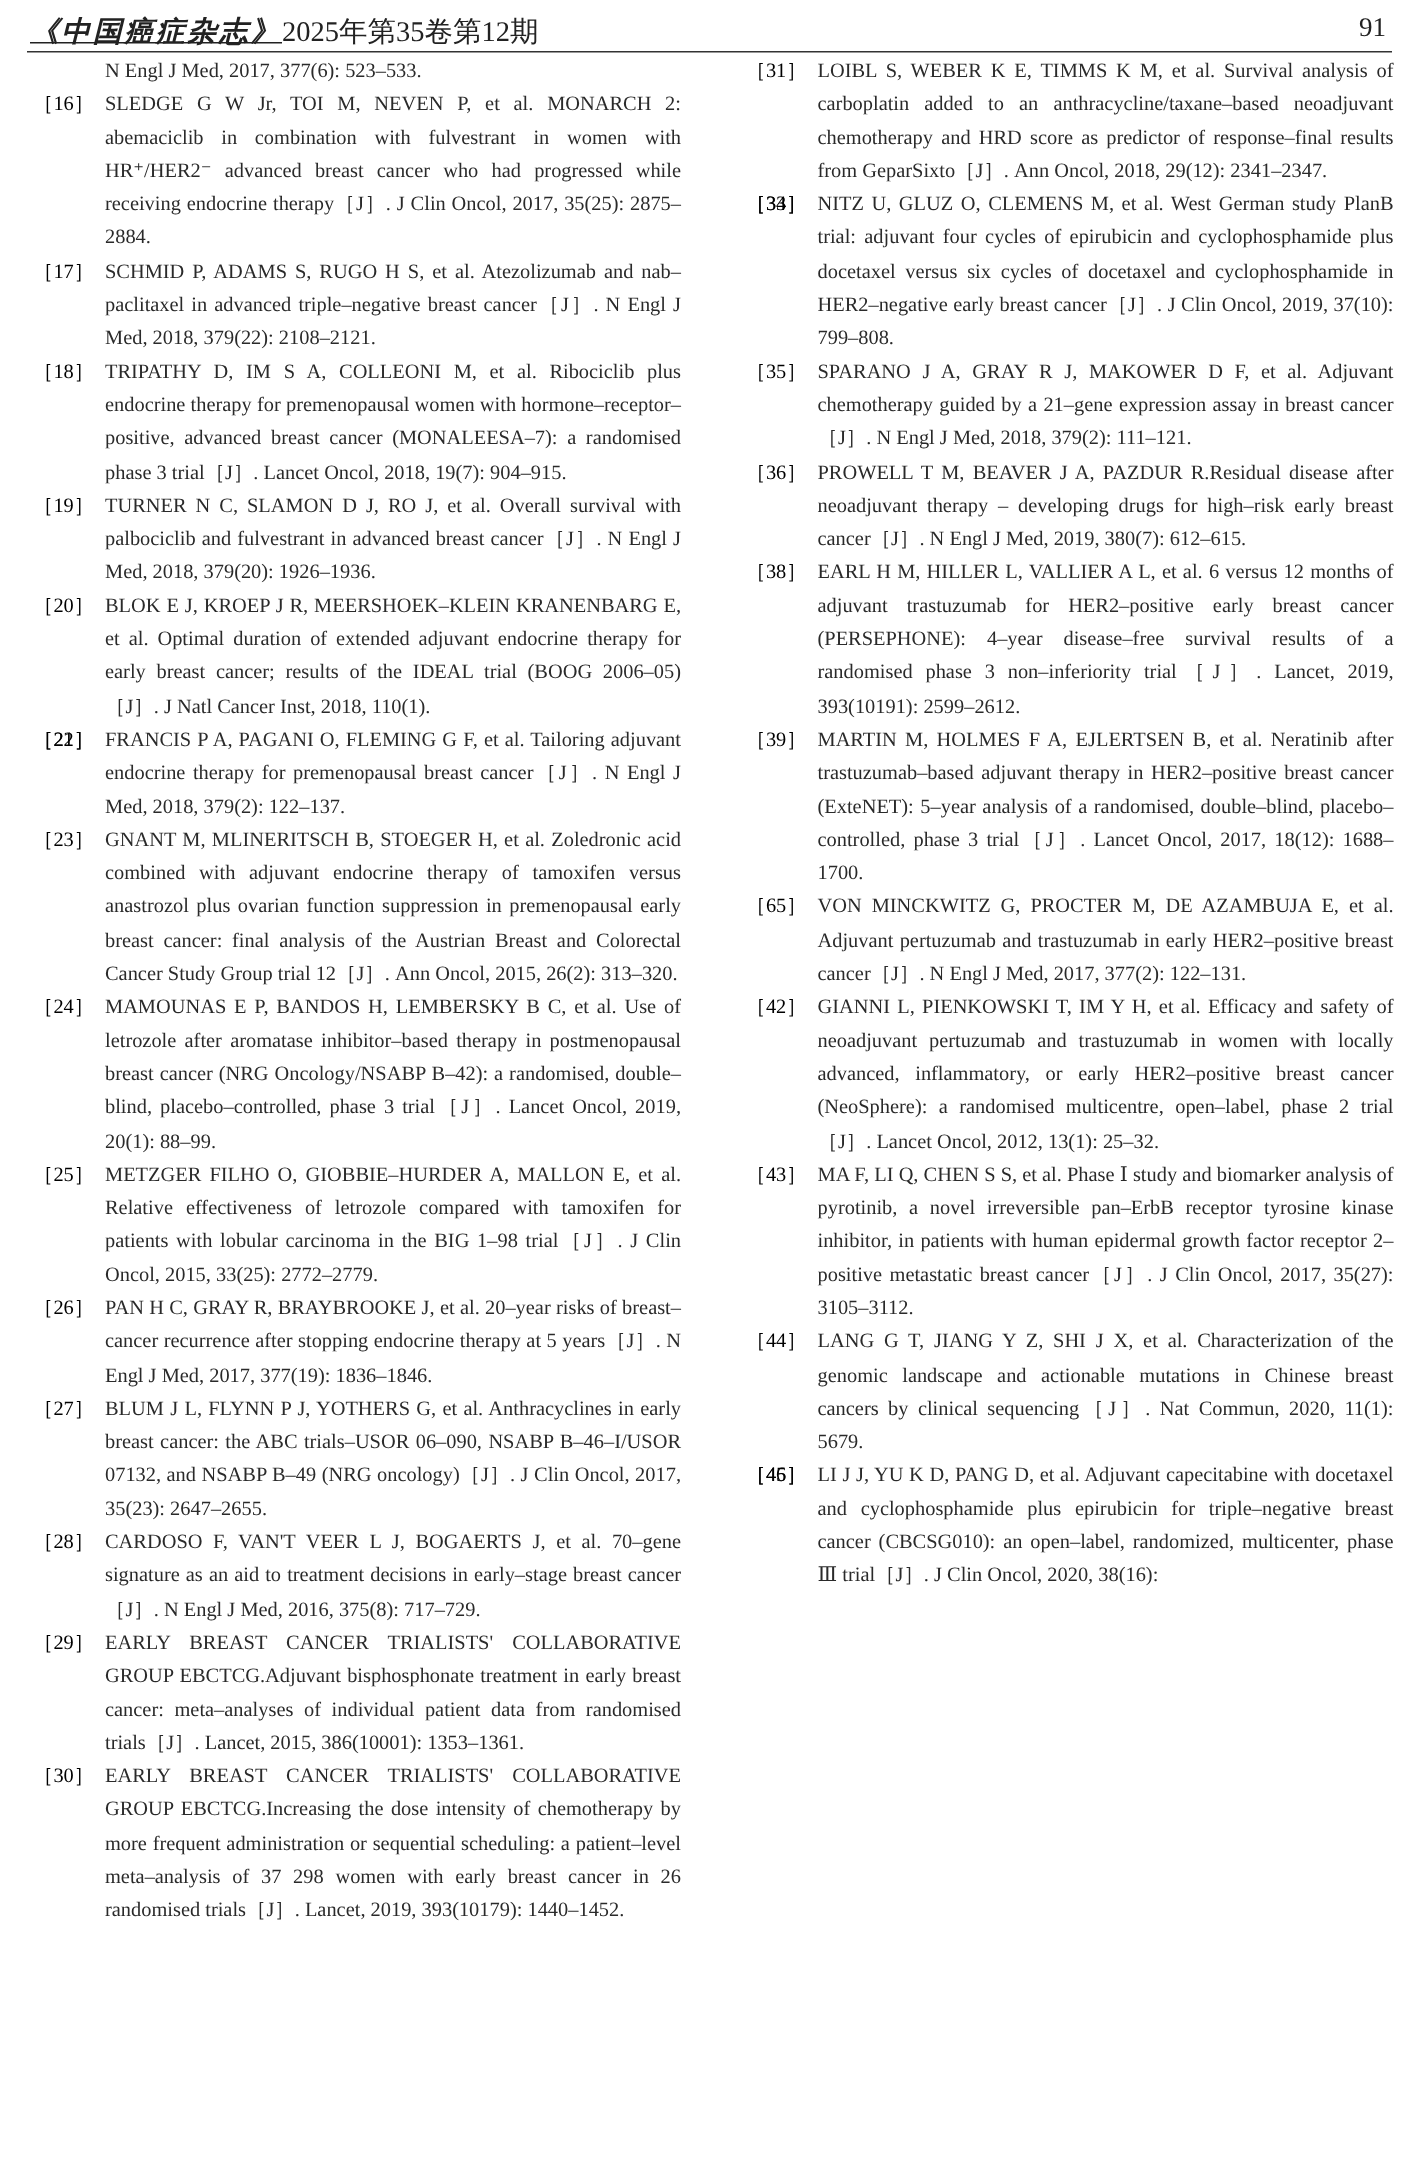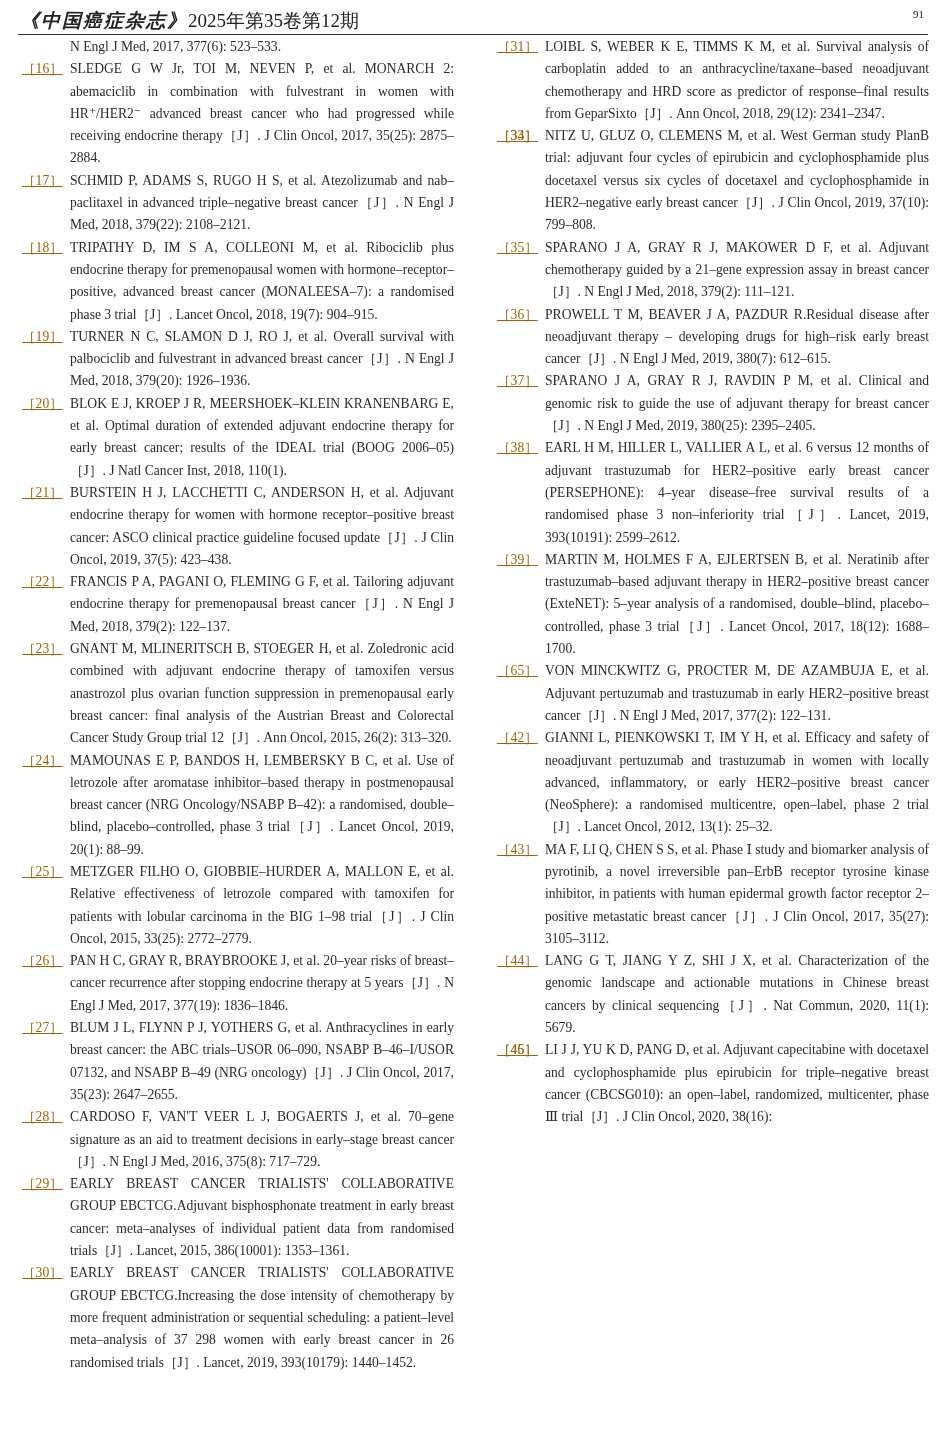--- a/index.html
+++ b/index.html
@@ -1,26 +1,26 @@
 <!DOCTYPE html>
 <html><head>
 <meta charset="utf-8">
 <style>
   html, body { margin:0; padding:0; background:#ffffff; }
   body { width:950px; height:1448px; position:relative; overflow:hidden;
          font-family:"Liberation Serif","DejaVu Serif",serif; color:#2a2a2a; }
   .header { position:absolute; left:18px; top:2px; width:910px; height:32px; border-bottom:1.5px solid #333; }
   .journal { position:absolute; left:2px; top:6px; font-size:19px; color:#222; letter-spacing:0; }
-  .journal .jname { font-weight:bold; font-style:italic; letter-spacing:2px; }
-  .pageno { position:absolute; right:4px; top:6px; font-size:11px; color:#222; }
+  .journal .jname { font-weight:bold; font-style:italic; letter-spacing:2px;text-decoration:underline; }
+  .pageno { position:absolute; right:4px; top:6px; font-size:18px; color:#222; }
   .col { position:absolute; top:36px; width:432px; }
   .col.left { left:22px; }
   .col.right { left:497px; }
   .ref { position:relative; padding-left:48px; font-size:13.6px; line-height:22.3px; text-align:justify; }
-  .ref .num { position:absolute; left:0; top:0; width:44px; letter-spacing:0; color:#a16207;text-decoration:underline; }
+  .ref .num { position:absolute; left:0; top:0; width:44px; letter-spacing:0; color:#000000; }
   .ref .txt { display:block; }
   .cont { padding-left:48px; font-size:13.6px; line-height:22.3px; }
 </style>
 </head>
 <body>
 
 <div class="header">
   <div class="journal">
     <span class="jname">《中国癌症杂志》</span><span>2025年第35卷第12期</span>
   </div>
@@ -44,21 +44,20 @@
     <div class="ref">
       <span class="num">［19］</span>
       <span class="txt">TURNER N C, SLAMON D J, RO J, et al. Overall survival with palbociclib and fulvestrant in advanced breast cancer［J］. N Engl J Med, 2018, 379(20): 1926–1936.</span>
     </div>
     <div class="ref">
       <span class="num">［20］</span>
       <span class="txt">BLOK E J, KROEP J R, MEERSHOEK–KLEIN KRANENBARG E, et al. Optimal duration of extended adjuvant endocrine therapy for early breast cancer; results of the IDEAL trial (BOOG 2006–05)［J］. J Natl Cancer Inst, 2018, 110(1).</span>
     </div>
     <div class="ref">
       <span class="num">［21］</span>
-      <span class="txt">BURSTEIN H J, LACCHETTI C, ANDERSON H, et al. Adjuvant endocrine therapy for women with hormone receptor–positive breast cancer: ASCO clinical practice guideline focused update［J］. J Clin Oncol, 2019, 37(5): 423–438.</span>
     </div>
     <div class="ref">
       <span class="num">［22］</span>
       <span class="txt">FRANCIS P A, PAGANI O, FLEMING G F, et al. Tailoring adjuvant endocrine therapy for premenopausal breast cancer［J］. N Engl J Med, 2018, 379(2): 122–137.</span>
     </div>
     <div class="ref">
       <span class="num">［23］</span>
       <span class="txt">GNANT M, MLINERITSCH B, STOEGER H, et al. Zoledronic acid combined with adjuvant endocrine therapy of tamoxifen versus anastrozol plus ovarian function suppression in premenopausal early breast cancer: final analysis of the Austrian Breast and Colorectal Cancer Study Group trial 12［J］. Ann Oncol, 2015, 26(2): 313–320.</span>
     </div>
     <div class="ref">
@@ -105,24 +104,20 @@
     </div>
     <div class="ref">
       <span class="num">［35］</span>
       <span class="txt">SPARANO J A, GRAY R J, MAKOWER D F, et al. Adjuvant chemotherapy guided by a 21–gene expression assay in breast cancer［J］. N Engl J Med, 2018, 379(2): 111–121.</span>
     </div>
     <div class="ref">
       <span class="num">［36］</span>
       <span class="txt">PROWELL T M, BEAVER J A, PAZDUR R.Residual disease after neoadjuvant therapy – developing drugs for high–risk early breast cancer［J］. N Engl J Med, 2019, 380(7): 612–615.</span>
     </div>
     <div class="ref">
-      <span class="num">［37］</span>
-      <span class="txt">SPARANO J A, GRAY R J, RAVDIN P M, et al. Clinical and genomic risk to guide the use of adjuvant therapy for breast cancer［J］. N Engl J Med, 2019, 380(25): 2395–2405.</span>
-    </div>
-    <div class="ref">
       <span class="num">［38］</span>
       <span class="txt">EARL H M, HILLER L, VALLIER A L, et al. 6 versus 12 months of adjuvant trastuzumab for HER2–positive early breast cancer (PERSEPHONE): 4–year disease–free survival results of a randomised phase 3 non–inferiority trial［J］. Lancet, 2019, 393(10191): 2599–2612.</span>
     </div>
     <div class="ref">
       <span class="num">［39］</span>
       <span class="txt">MARTIN M, HOLMES F A, EJLERTSEN B, et al. Neratinib after trastuzumab–based adjuvant therapy in HER2–positive breast cancer (ExteNET): 5–year analysis of a randomised, double–blind, placebo–controlled, phase 3 trial［J］. Lancet Oncol, 2017, 18(12): 1688–1700.</span>
     </div>
     <div class="ref">
       <span class="num">［65］</span>
       <span class="txt">VON MINCKWITZ G, PROCTER M, DE AZAMBUJA E, et al. Adjuvant pertuzumab and trastuzumab in early HER2–positive breast cancer［J］. N Engl J Med, 2017, 377(2): 122–131.</span>

